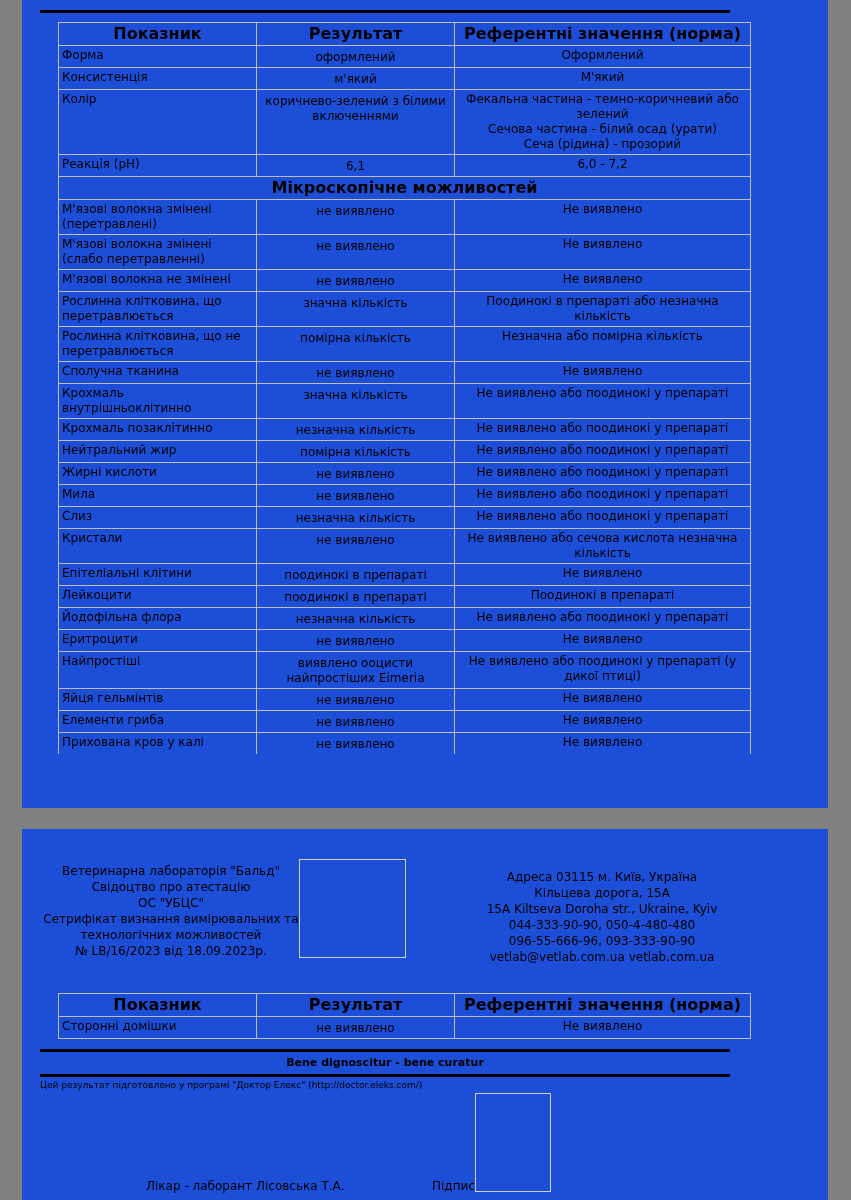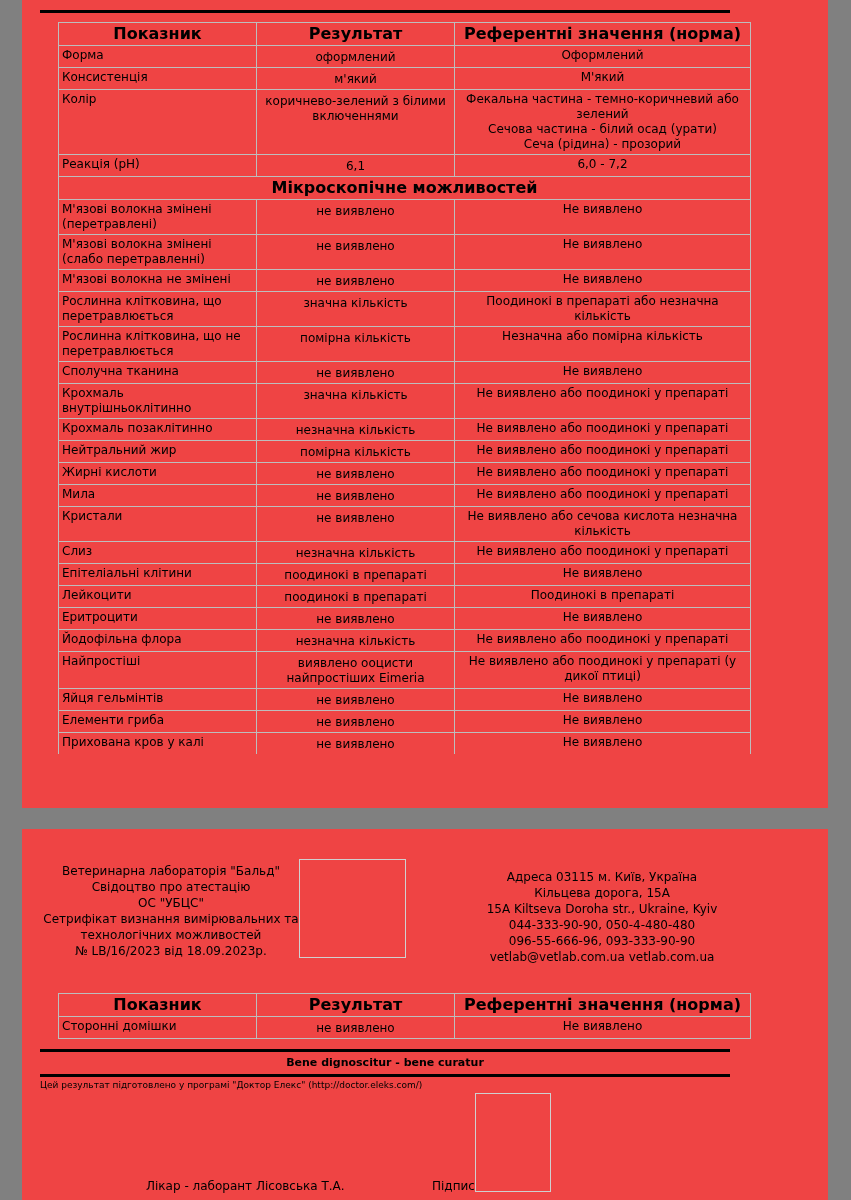--- a/index.html
+++ b/index.html
@@ -4,21 +4,21 @@
 <style>
   html, body { margin: 0; padding: 0; }
   body {
     width: 851px; height: 1200px; overflow: hidden;
     background: #808080;
     font-family: "DejaVu Sans", sans-serif;
     color: #000;
     position: relative;
   }
   .page {
-    position: absolute; left: 22px; width: 806px; background: #ef4444;
+    position: absolute; left: 22px; width: 806px; background: #1d4ed8;
   }
   #page1 { top: 0; height: 808px; }
   #page2 { top: 829px; height: 371px; }
   .rule {
     position: absolute; left: 18px; width: 690px; height: 3px; background: #000;
   }
   table.lab {
     position: absolute; left: 36px; width: 692px;
     border-collapse: collapse; table-layout: fixed;
     font-size: 12px; line-height: 15px;
@@ -165,48 +165,48 @@
           <td>Жирні кислоти</td>
           <td class="res">не виявлено</td>
           <td class="ref">Не виявлено або поодинокі у препараті</td>
         </tr>
         <tr>
           <td>Мила</td>
           <td class="res">не виявлено</td>
           <td class="ref">Не виявлено або поодинокі у препараті</td>
         </tr>
         <tr>
-          <td>Кристали</td>
-          <td class="res">не виявлено</td>
-          <td class="ref">Не виявлено або сечова кислота незначна кількість</td>
-        </tr>
-        <tr>
           <td>Слиз</td>
           <td class="res">незначна кількість</td>
           <td class="ref">Не виявлено або поодинокі у препараті</td>
+        </tr>
+        <tr>
+          <td>Кристали</td>
+          <td class="res">не виявлено</td>
+          <td class="ref">Не виявлено або сечова кислота незначна кількість</td>
         </tr>
         <tr>
           <td>Епітеліальні клітини</td>
           <td class="res">поодинокі в препараті</td>
           <td class="ref">Не виявлено</td>
         </tr>
         <tr>
           <td>Лейкоцити</td>
           <td class="res">поодинокі в препараті</td>
           <td class="ref">Поодинокі в препараті</td>
         </tr>
         <tr>
-          <td>Еритроцити</td>
-          <td class="res">не виявлено</td>
-          <td class="ref">Не виявлено</td>
-        </tr>
-        <tr>
           <td>Йодофільна флора</td>
           <td class="res">незначна кількість</td>
           <td class="ref">Не виявлено або поодинокі у препараті</td>
+        </tr>
+        <tr>
+          <td>Еритроцити</td>
+          <td class="res">не виявлено</td>
+          <td class="ref">Не виявлено</td>
         </tr>
         <tr>
           <td>Найпростіші</td>
           <td class="res">виявлено ооцисти найпростіших Eimeria</td>
           <td class="ref">Не виявлено або поодинокі у препараті (у дикої птиці)</td>
         </tr>
         <tr>
           <td>Яйця гельмінтів</td>
           <td class="res">не виявлено</td>
           <td class="ref">Не виявлено</td>

